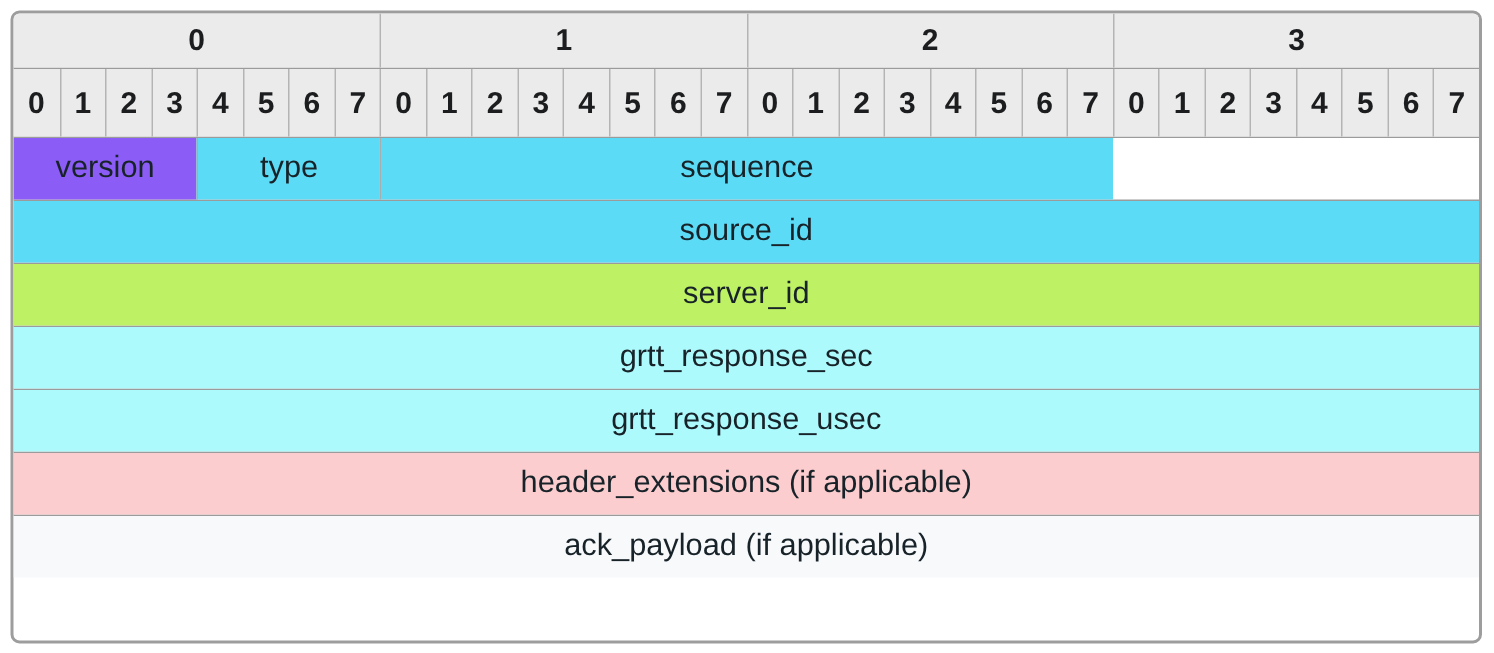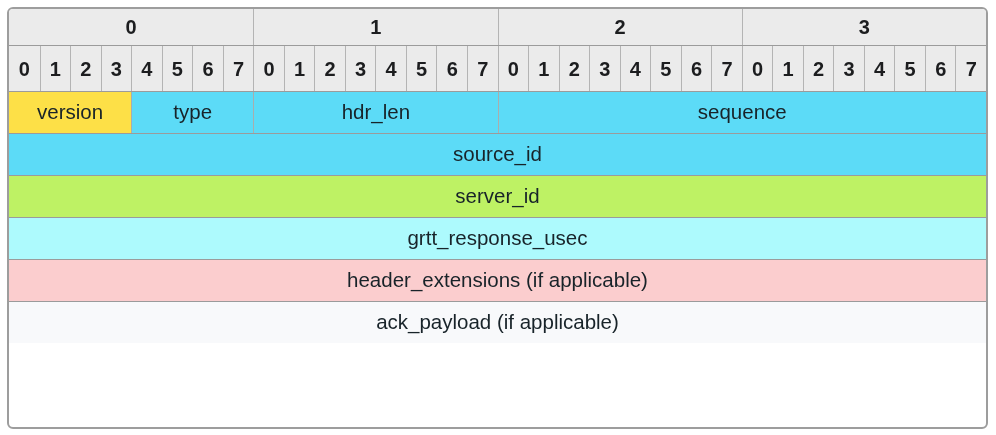--- a/index.html
+++ b/index.html
@@ -100,30 +100,32 @@
       <div class="cell bit-cell" style="grid-column: span 1; background: rgb(235, 235, 235);">0</div>
       <div class="cell bit-cell" style="grid-column: span 1; background: rgb(235, 235, 235);">1</div>
       <div class="cell bit-cell" style="grid-column: span 1; background: rgb(235, 235, 235);">2</div>
       <div class="cell bit-cell" style="grid-column: span 1; background: rgb(235, 235, 235);">3</div>
       <div class="cell bit-cell" style="grid-column: span 1; background: rgb(235, 235, 235);">4</div>
       <div class="cell bit-cell" style="grid-column: span 1; background: rgb(235, 235, 235);">5</div>
       <div class="cell bit-cell" style="grid-column: span 1; background: rgb(235, 235, 235);">6</div>
       <div class="cell bit-cell" style="grid-column: span 1; background: rgb(235, 235, 235);">7</div>
     </div>
     <div class="row field-row">
-      <div class="cell field-cell" style="grid-column: span 4; background: #fde047;">version</div>
+      <div class="cell field-cell" style="grid-column: span 4; background: #8b5cf6;">version</div>
       <div class="cell field-cell" style="grid-column: span 4; background: rgb(92, 219, 247); text-align: center;">type</div>
-      <div class="cell field-cell" style="grid-column: span 8; background: rgb(92, 219, 247);">hdr_len</div>
       <div class="cell field-cell" style="grid-column: span 16; background: rgb(92, 219, 247);">sequence</div>
     </div>
     <div class="row field-row">
       <div class="cell field-cell" style="grid-column: span 32; background: rgb(92, 219, 247);">source_id</div>
     </div>
     <div class="row field-row">
       <div class="cell field-cell" style="grid-column: span 32; background: #bef264;">server_id</div>
+    </div>
+    <div class="row field-row">
+      <div class="cell field-cell" style="grid-column: span 32; background: rgb(173, 250, 253);">grtt_response_sec</div>
     </div>
     <div class="row field-row">
       <div class="cell field-cell" style="grid-column: span 32; background: rgb(173, 250, 253);">grtt_response_usec</div>
     </div>
     <div class="row field-row">
       <div class="cell field-cell" style="grid-column: span 32; background: rgb(251, 205, 206);">header_extensions (if applicable)</div>
     </div>
     <div class="row field-row">
       <div class="cell field-cell" style="grid-column: span 32; background: rgb(248, 249, 251);">ack_payload (if applicable)</div>
     </div>

